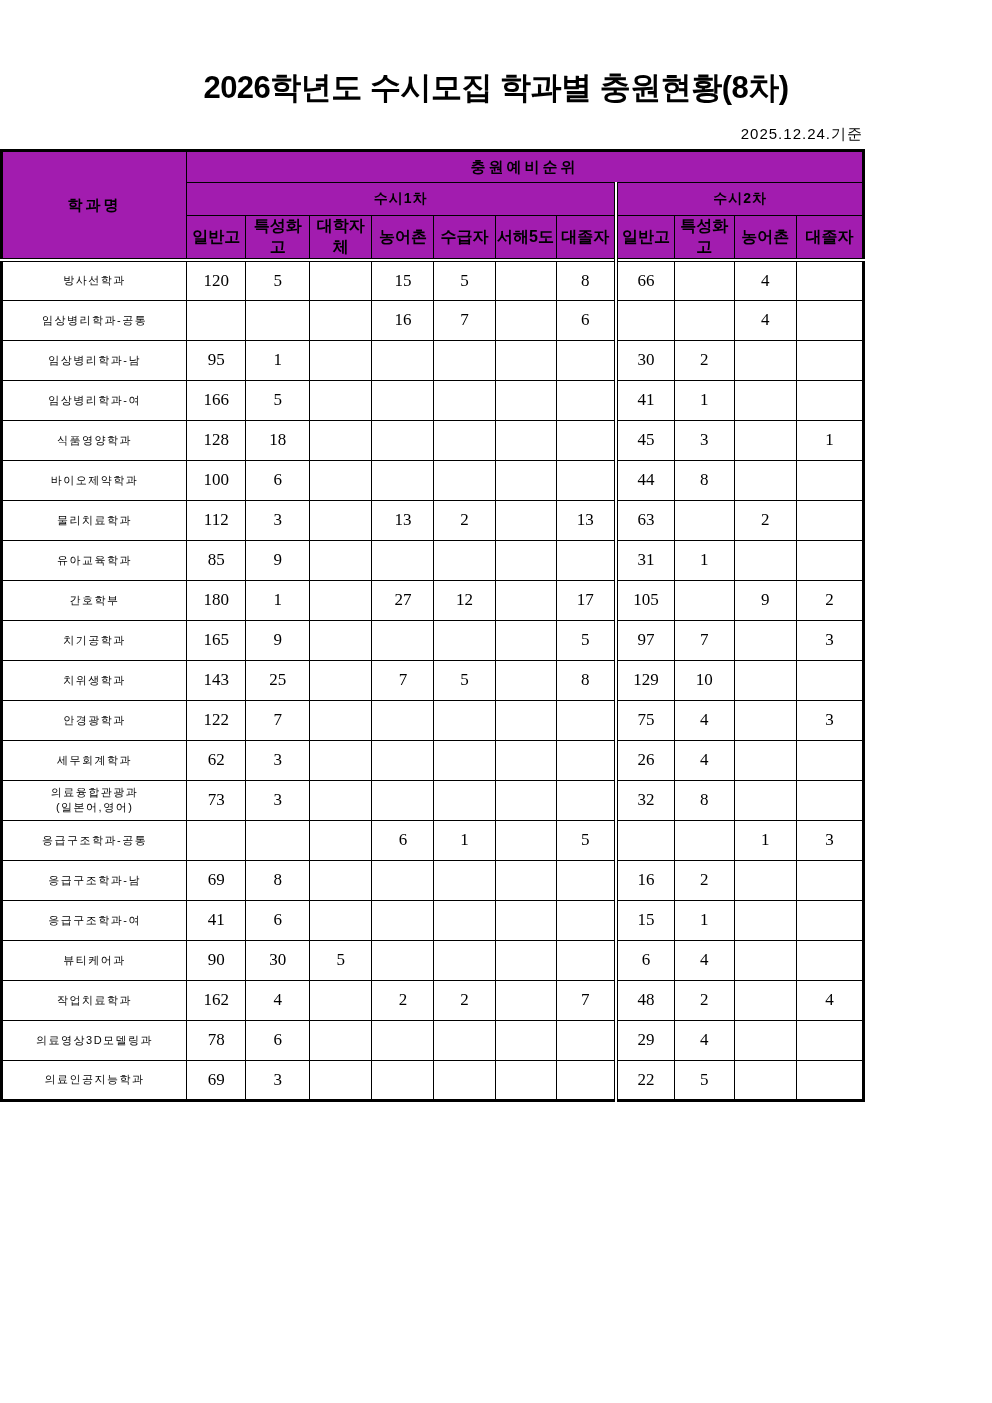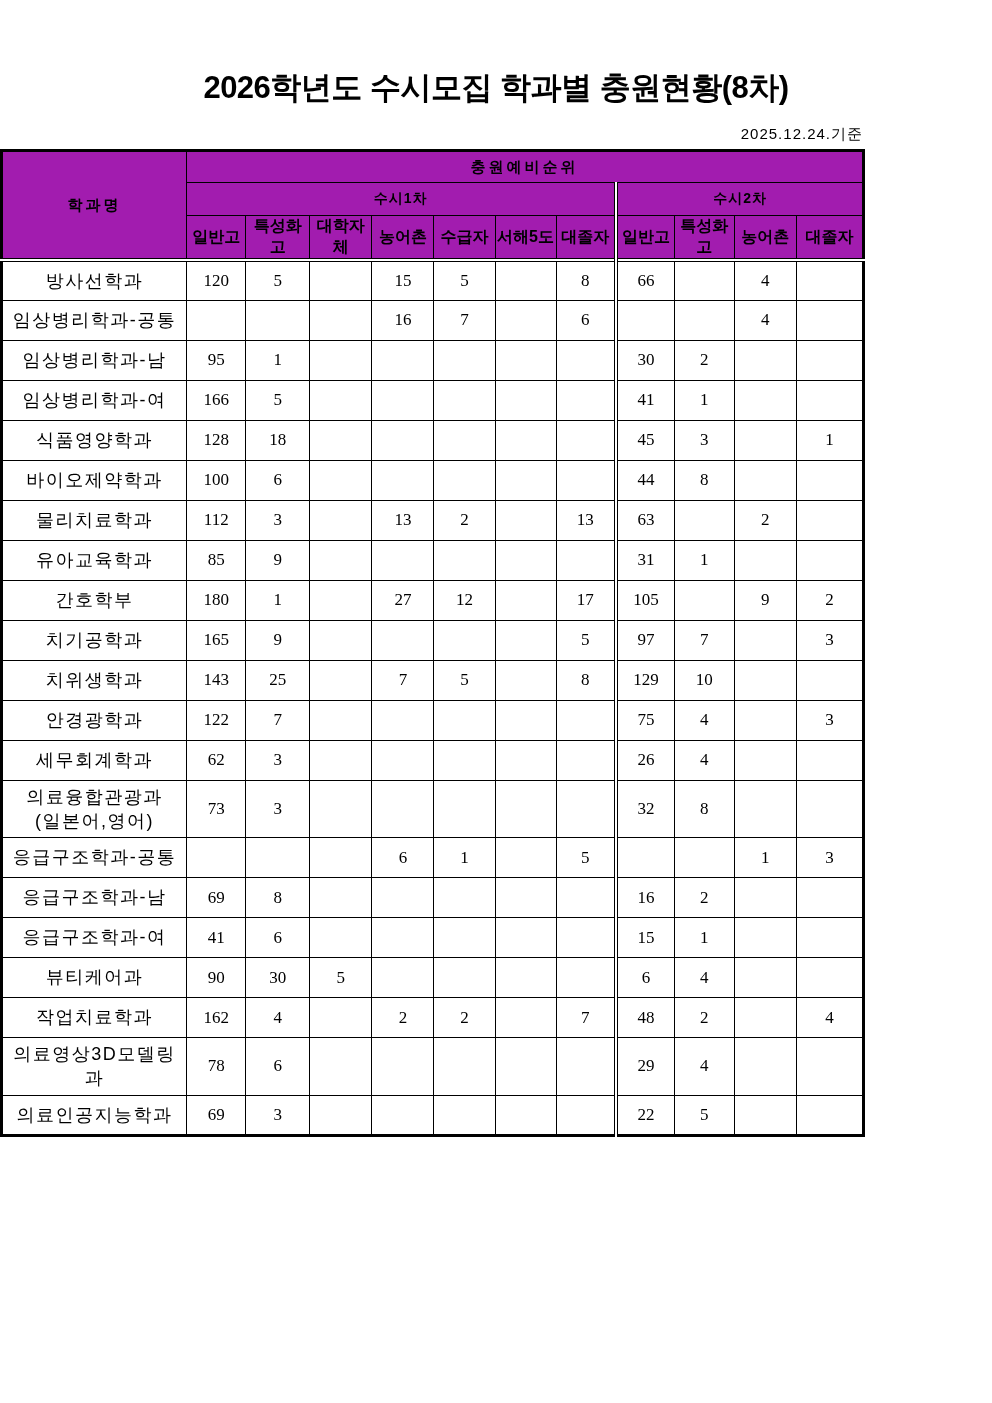--- a/index.html
+++ b/index.html
@@ -52,21 +52,21 @@
   .report-table thead {
     border-bottom: 4px double #000;
   }
   tr.group-row th { height: 30px; font-size: 15px; letter-spacing: 3px; }
   tr.section-row th { height: 32px; font-size: 14px; letter-spacing: 1px; }
   tr.cols-row th { height: 27px; font-size: 16px; letter-spacing: 0; }
   th.corner-cell { font-size: 15px; letter-spacing: 2px; }
   .sec2 { border-left: 4px double #000 !important; }
   tbody tr { height: 40px; }
   td.dept {
-    font-size: 18px;
+    font-size: 11px;
     letter-spacing: 1.5px;
     white-space: pre-line;
     line-height: 1.35;
     padding: 4px 2px;
   }
   td.val {
     font-family: "Liberation Serif", serif;
     font-size: 17px;
   }
 </style>

